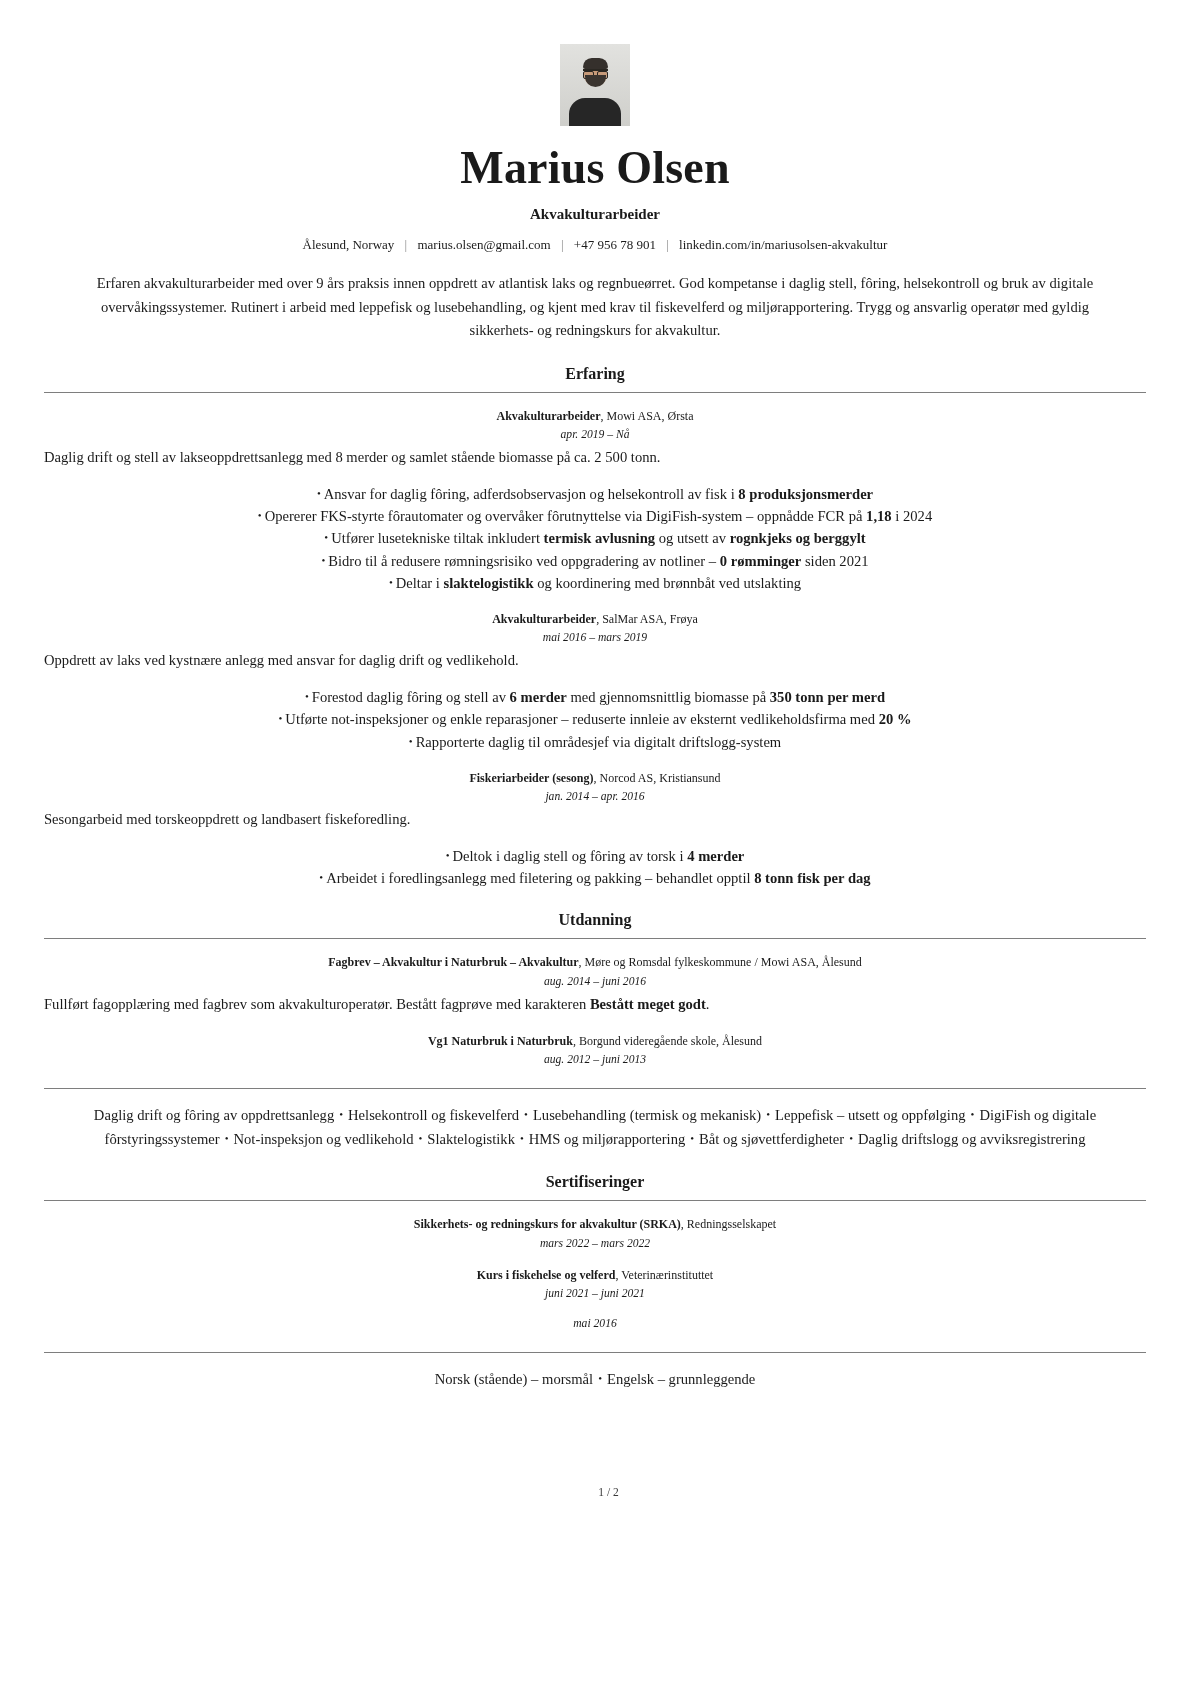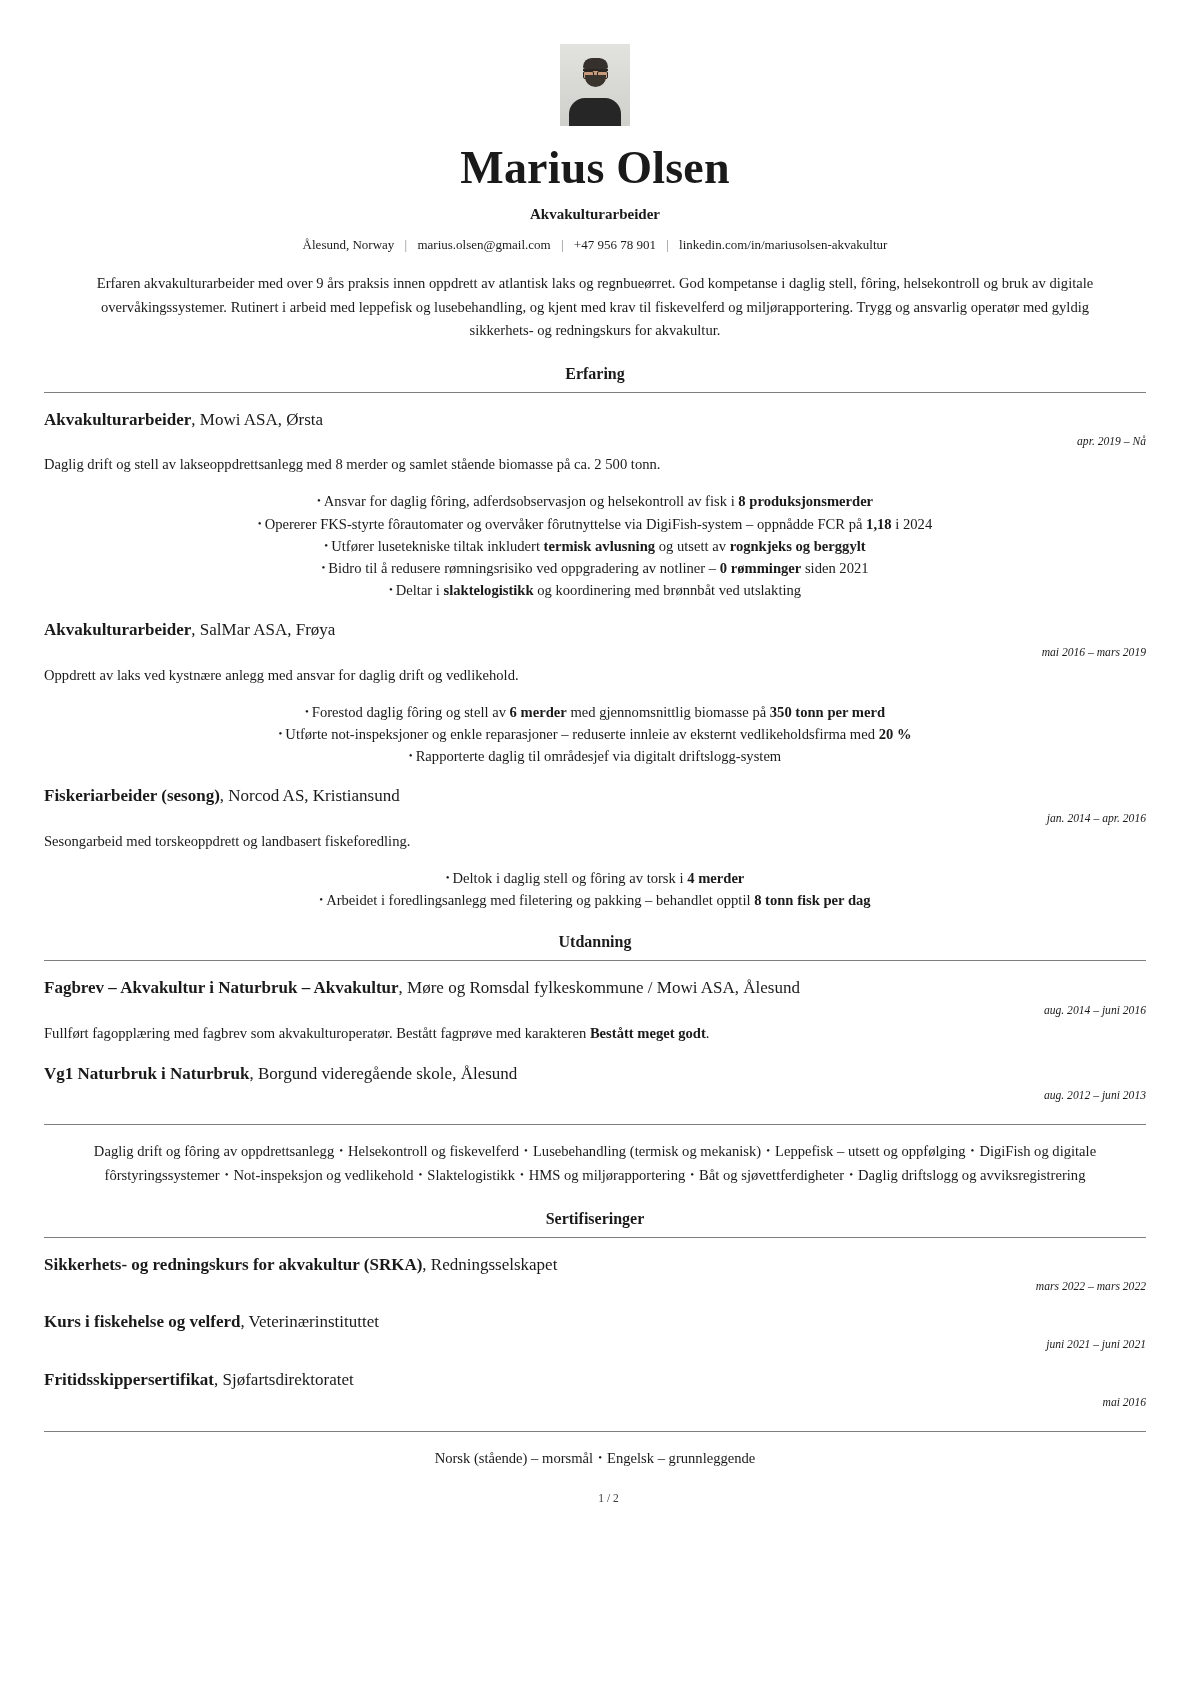--- a/index.html
+++ b/index.html
@@ -144,28 +144,28 @@
     padding-bottom: 9px;
   }
   .rule {
     border-bottom: 1px solid #7e7e7e;
     margin-bottom: 15px;
   }
 
   .entry { margin-top: 17px; }
   .entry:first-child { margin-top: 0; }
   .entry-head {
-    text-align: left;
-    font-size: 17px;
+    text-align: center;
+    font-size: 12px;
     line-height: 1.45;
     margin-top: 15px;
   }
   .entry-head b { font-weight: 700; }
   .entry-date {
-    text-align: right;
+    text-align: center;
     font-size: 11.6px;
     font-style: italic;
     margin-top: 3px;
   }
   .entry-desc {
     text-align: left;
     font-size: 14.6px;
     line-height: 1.5;
     margin-top: 6px;
   }
@@ -195,21 +195,21 @@
   .inline-list .dot {
     font-size: 11px;
     vertical-align: 2px;
     padding: 0 5px;
   }
 
   .footer {
     position: absolute;
     left: 0;
     right: 0;
-    bottom: 38px;
+    bottom: 44px;
     text-align: center;
     font-size: 11.5px;
     color: #3a3a3a;
     margin-left: 27px;
   }
 </style>
 </head>
 <body>
 
 <div class="page">
@@ -305,21 +305,20 @@
     <div id="certifications-list">
         <div class="entry">
           <div class="entry-head"><b>Sikkerhets- og redningskurs for akvakultur (SRKA)</b><span>, Redningsselskapet</span></div>
           <div class="entry-date">mars 2022 – mars 2022</div>
         </div>
         <div class="entry">
           <div class="entry-head"><b>Kurs i fiskehelse og velferd</b><span>, Veterinærinstituttet</span></div>
           <div class="entry-date">juni 2021 – juni 2021</div>
         </div>
         <div class="entry">
-          <div class="entry-head"><b>Fritidsskippersertifikat</b><span>, Sjøfartsdirektoratet</span></div>
           <div class="entry-date">mai 2016</div>
         </div>
       </div>
   </div>
 
   <div class="section">
     <div class="rule"></div>
     <div class="inline-list" id="languages-list"><span>Norsk (stående) – morsmål</span><span class="dot">•</span><span>Engelsk – grunnleggende</span></div>
   </div>
 

